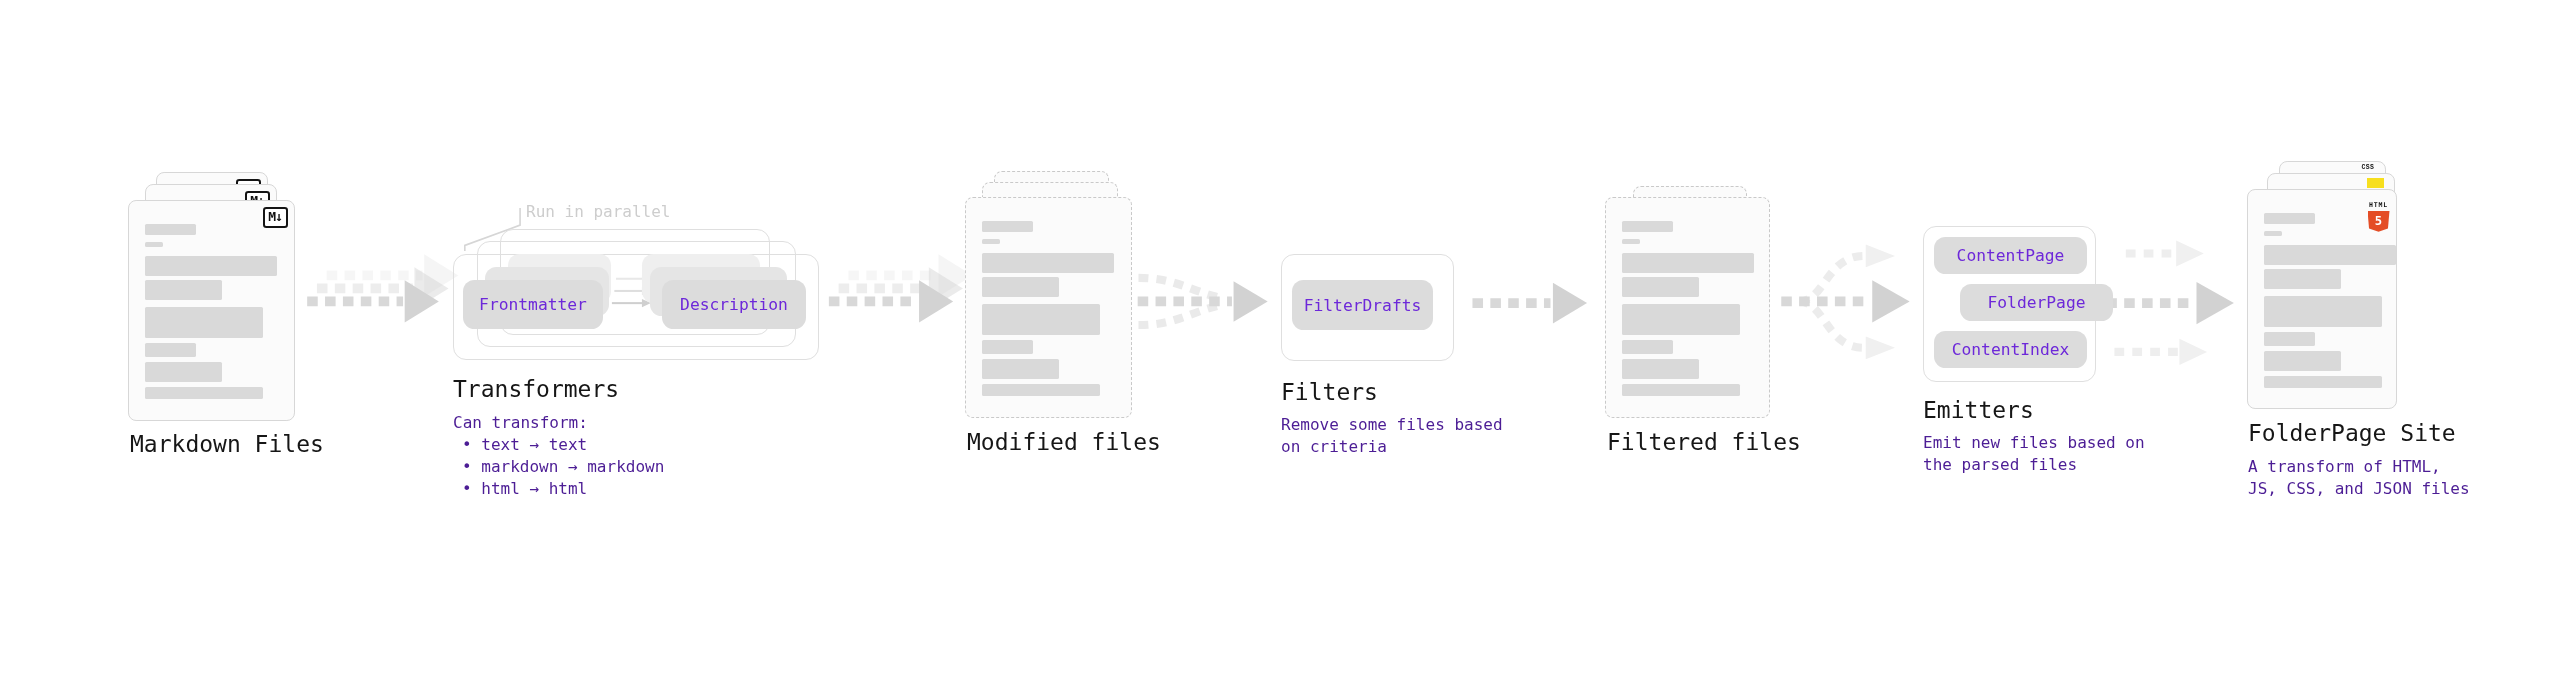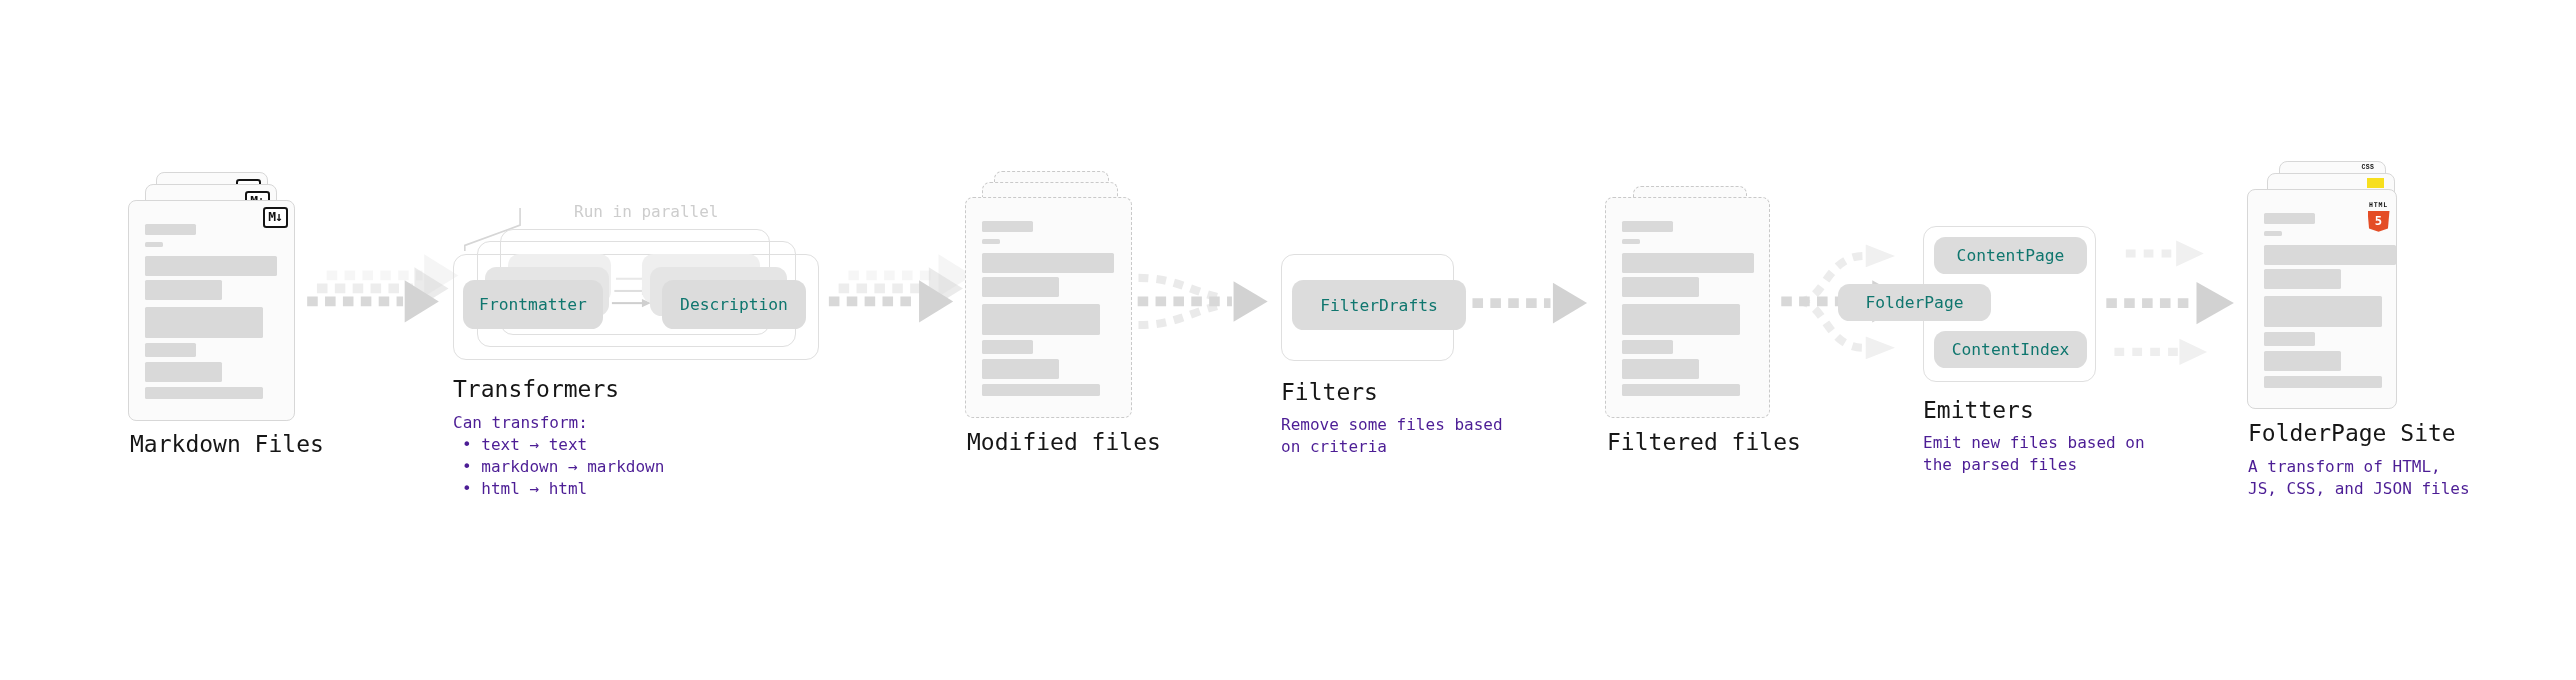--- a/index.html
+++ b/index.html
@@ -22,29 +22,29 @@
   .b7{top:161px;width:77px;height:19.5px}
   .b8{top:186px;width:118px;height:12.2px}
 
   .md-badge{position:absolute;top:5.7px;right:6.5px;border:2.4px solid #141414;border-radius:3.3px;background:#ffffff;
             color:#111;font-weight:bold;font-size:13px;line-height:1;padding:1.6px 3.3px 2.4px;letter-spacing:-0.8px;}
 
   
   .container-box{position:absolute;border:1.6px solid #dfdfdf;border-radius:13px;background:transparent;box-sizing:border-box;}
   .container-box.filled{background:#ffffff;}
   .gray-box{position:absolute;background:#dcdcdc;border-radius:11.4px;display:flex;align-items:center;justify-content:center;
-            font-size:16.3px;color:#0f766e;white-space:nowrap;}
+            font-size:16.3px;color:#6d28d9;white-space:nowrap;}
   .gray-box.echo1{background:#e5e5e5;}
   .gray-box.echo2{background:#efefef;}
 
   
   .stage-title{position:absolute;font-size:23px;color:#161616;white-space:nowrap;}
   .stage-caption{position:absolute;font-size:16px;line-height:22px;color:#4c1d95;white-space:nowrap;}
   .stage-caption .indent{padding-left:9px;}
-  .annotation{position:absolute;font-size:16px;color:#cdcdcd;white-space:nowrap;margin-left:48px;}
+  .annotation{position:absolute;font-size:16px;color:#cdcdcd;white-space:nowrap;}
 
   
   .html5-badge{position:absolute;top:4.9px;right:6.5px;width:22px;text-align:center;}
   .html5-word{font-size:6.5px;font-weight:bold;letter-spacing:0.8px;color:#111;line-height:7.3px;}
   .html5-shield{width:22px;height:21px;margin-top:0.8px;display:flex;align-items:center;justify-content:center;
                 clip-path:polygon(0 0,100% 0,93% 85%,50% 100%,7% 85%);color:#fff;font-size:12.2px;font-weight:bold;}
   .js-badge{position:absolute;top:4.1px;right:9.8px;width:17px;height:9.8px;}
   .css-badge{position:absolute;top:3.3px;right:8.1px;width:18px;text-align:center;}
   .css-word{font-size:6.5px;font-weight:800;color:#111;line-height:6.5px;display:block;letter-spacing:0.4px;font-family:Liberation Mono, monospace;}
   .css-bar{display:block;height:2.4px;width:18px;margin-top:0.8px;}
@@ -184,21 +184,21 @@
       <i class="bar b5"></i>
         <i class="bar b6"></i>
         <i class="bar b7"></i>
         <i class="bar b8"></i>
     </div>
     <div class="stage-title" style="left:967px;top:429px">Modified files</div>
   </div>
 
   <div class="stage">
     <div class="container-box filled" style="left:1281px;top:254px;width:173px;height:107px"></div>
-    <div class="gray-box" style="left:1292px;top:280px;width:174px;height:50px">
+    <div class="gray-box" style="left:1292px;top:280px;width:141px;height:50px">
       <span>FilterDrafts</span>
     </div>
     <div class="stage-title" style="left:1281px;top:379px">Filters</div>
     <div class="stage-caption" style="left:1281px;top:414px">
       <div>Remove some files based</div>
       <div>on criteria</div>
     </div>
   </div>
 
   <div class="stage">
@@ -214,21 +214,21 @@
         <i class="bar b8"></i>
     </div>
     <div class="stage-title" style="left:1607px;top:429px">Filtered files</div>
   </div>
 
   <div class="stage">
     <div class="container-box filled" style="left:1923px;top:226px;width:173px;height:156px"></div>
     <div class="gray-box" style="left:1934px;top:237px;width:153px;height:37px">
       <span>ContentPage</span>
     </div>
-    <div class="gray-box" style="left:1838px;top:284px;width:153px;height:37px">
+    <div class="gray-box" style="left:1960px;top:284px;width:153px;height:37px">
       <span>FolderPage</span>
     </div>
     <div class="gray-box" style="left:1934px;top:331px;width:153px;height:37px">
       <span>ContentIndex</span>
     </div>
     <div class="stage-title" style="left:1923px;top:397px">Emitters</div>
     <div class="stage-caption" style="left:1923px;top:432px">
       <div>Emit new files based on</div>
       <div>the parsed files</div>
     </div>

